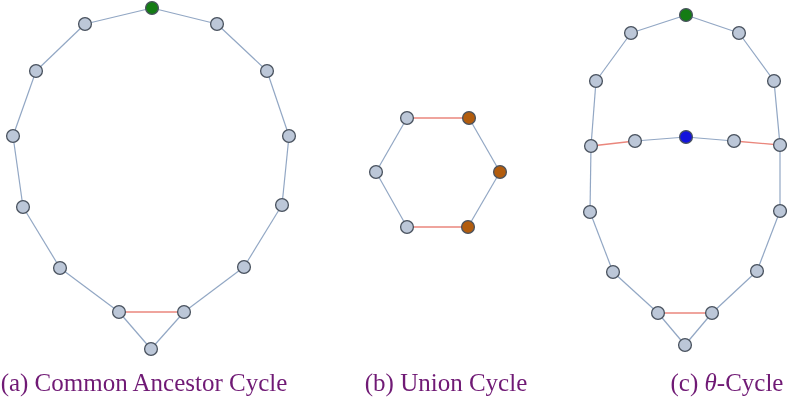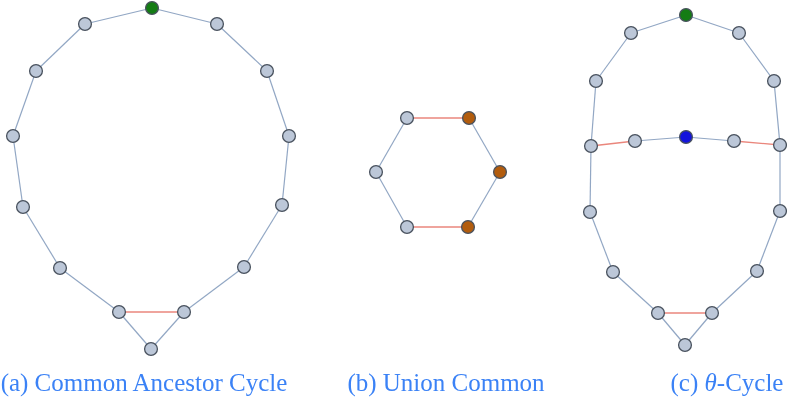--- a/index.html
+++ b/index.html
@@ -1,21 +1,21 @@
 <!DOCTYPE html>
 <html><head>
 <meta charset="utf-8">
 <style>
   html,body{margin:0;padding:0;background:#ffffff;}
   body{width:787px;height:402px;position:relative;overflow:hidden;
        font-family:"Liberation Serif","DejaVu Serif",serif;}
   .stage{position:absolute;left:0;top:0;width:787px;height:402px;}
   svg.canvas{position:absolute;left:0;top:0;}
   .caption{position:absolute;top:369px;transform:translateX(-50%);
-           white-space:nowrap;font-size:25px;color:#3b82f6;line-height:1.1;}
+           white-space:nowrap;font-size:25px;color:#701a75;line-height:1.1;}
   .caption .it{font-style:italic;}
   .cap-a{left:144px;}
   .cap-b{left:446px;}
   .cap-c{left:727px;}
 </style>
 </head>
 <body>
 
 <div class="stage">
   <svg class="canvas" width="787" height="402" viewBox="0 0 787 402" xmlns="http://www.w3.org/2000/svg">
@@ -92,15 +92,15 @@
       <circle cx="780" cy="211" r="6.4" fill="#bcc7d8" stroke="#49525e" stroke-width="1.3"></circle>
       <circle cx="780" cy="145" r="6.4" fill="#bcc7d8" stroke="#49525e" stroke-width="1.3"></circle>
       <circle cx="774" cy="81" r="6.4" fill="#bcc7d8" stroke="#49525e" stroke-width="1.3"></circle>
       <circle cx="739" cy="33" r="6.4" fill="#bcc7d8" stroke="#49525e" stroke-width="1.3"></circle>
       <circle cx="635" cy="141" r="6.4" fill="#bcc7d8" stroke="#49525e" stroke-width="1.3"></circle>
       <circle cx="686" cy="137" r="6.4" fill="#1414dc" stroke="#49525e" stroke-width="1.3"></circle>
       <circle cx="734" cy="141" r="6.4" fill="#bcc7d8" stroke="#49525e" stroke-width="1.3"></circle>
     </svg>
 
   <div class="caption cap-a"><span class="">(a) Common Ancestor Cycle</span></div>
-  <div class="caption cap-b"><span class="">(b) Union Common</span></div>
+  <div class="caption cap-b"><span class="">(b) Union Cycle</span></div>
   <div class="caption cap-c"><span class="">(c) </span><span class="it">θ</span><span class="">-Cycle</span></div>
 </div>
 
 </body></html>

